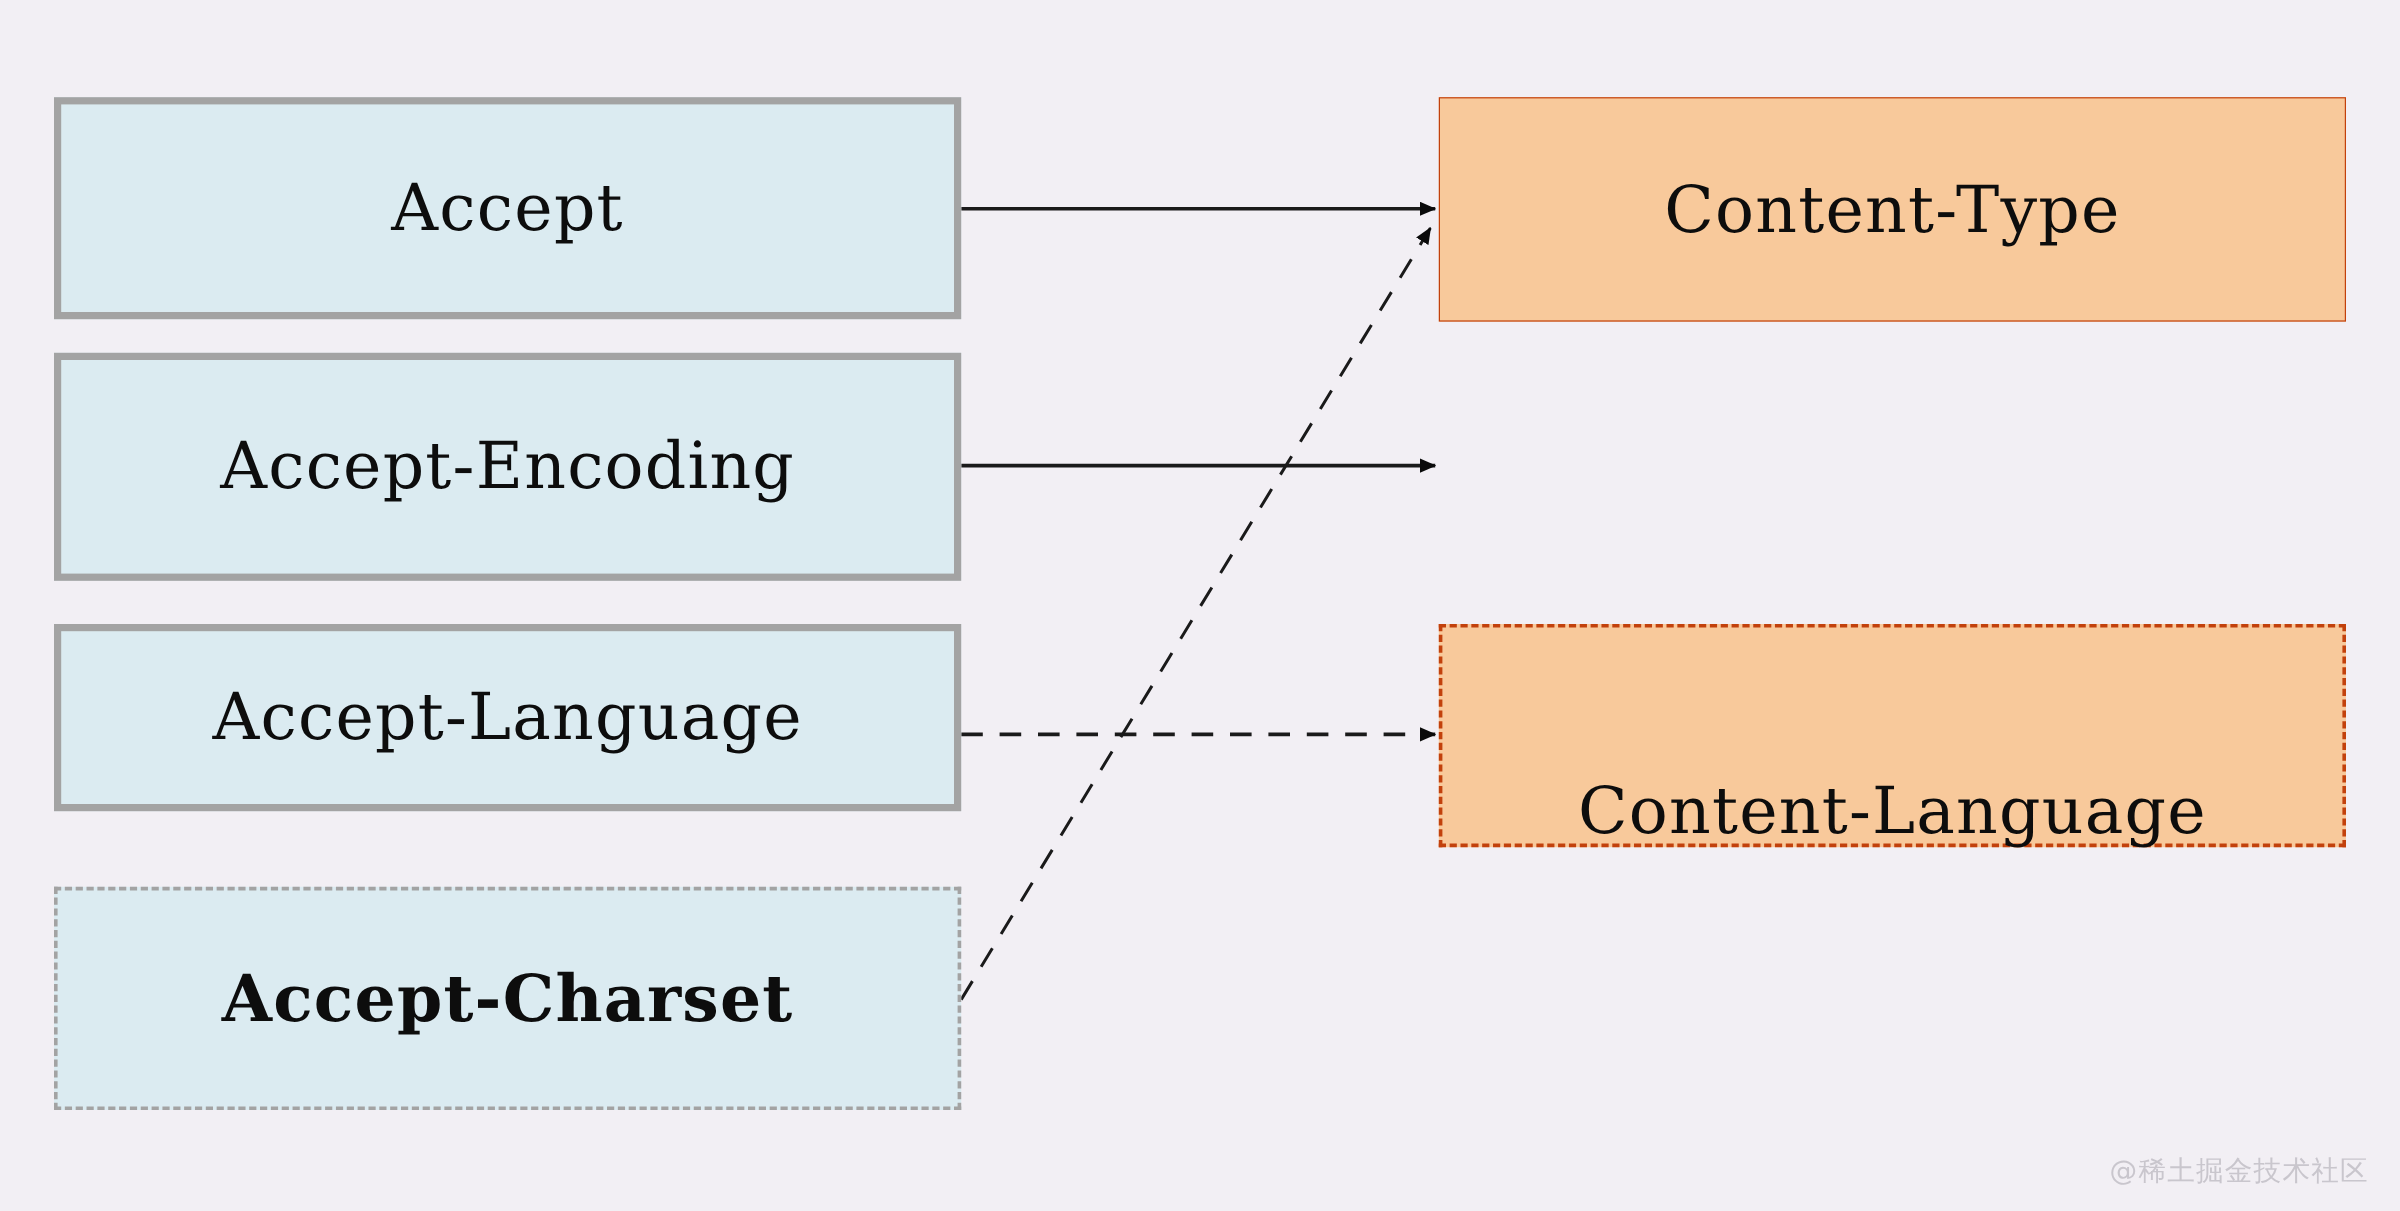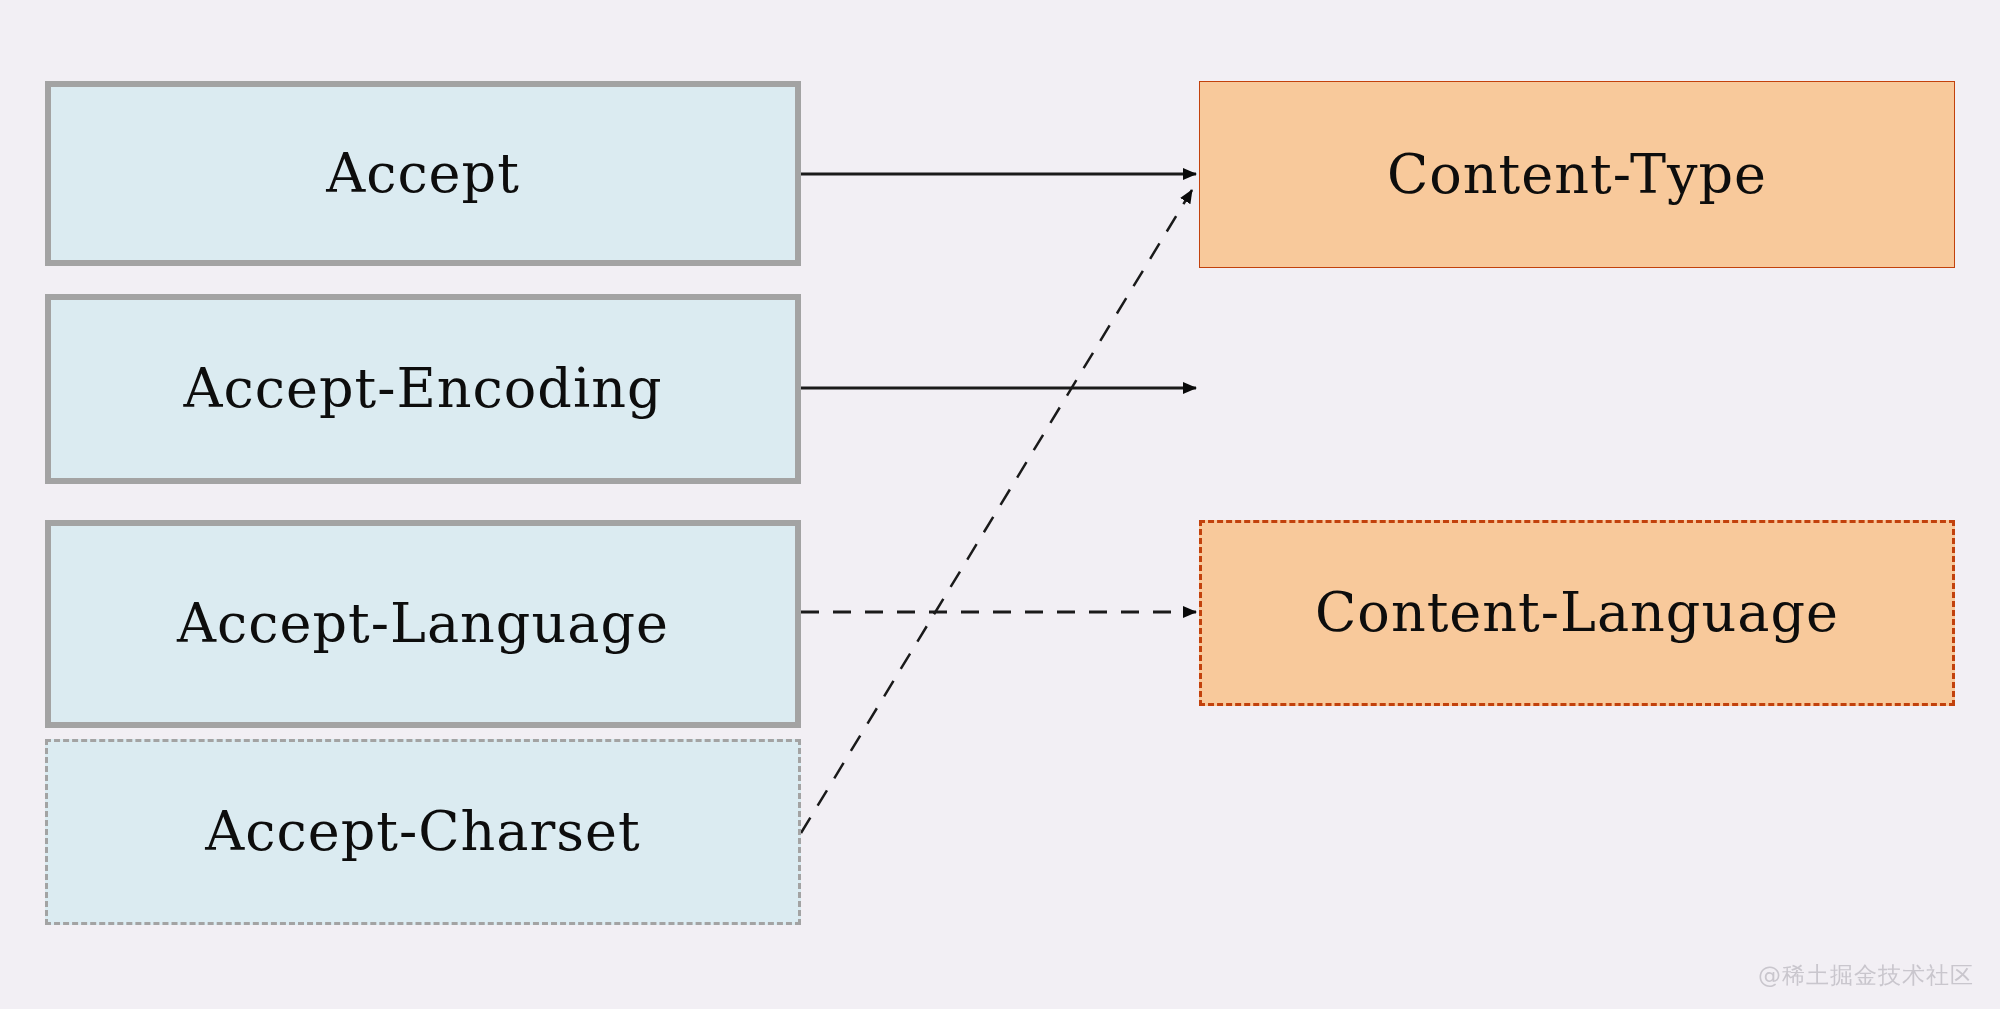--- a/index.html
+++ b/index.html
@@ -32,20 +32,21 @@
     background: #dbebf1;
     border: 6px solid #a3a3a3;
   }
   .node.res {
     background: #f8c99b;
     border: 1px solid #c2410c;
   }
   .node.dashed-req {
     border-style: dashed;
     border-width: 3px;
+    font-weight: bold;
   }
   .node.dashed-res {
     border-style: dashed;
     border-width: 3px;
   }
   .node .label {
     display: block;
     pointer-events: none;
   }
   svg.edges {
@@ -92,32 +93,32 @@
   </svg>
 
   <div class="node req" style="left:45px; top:81px; width:756px; height:185px;">
     <span class="label">Accept</span>
   </div>
 
   <div class="node req" style="left:45px; top:294px; width:756px; height:190px;">
     <span class="label">Accept-Encoding</span>
   </div>
 
-  <div class="node req" style="left:45px; top:520px; width:756px; height:208px;">
+  <div class="node req" style="left:45px; top:520px; width:756px; height:156px;">
     <span class="label">Accept-Language</span>
   </div>
 
   <div class="node req dashed-req" style="left:45px; top:739px; width:756px; height:186px;">
     <span class="label">Accept-Charset</span>
   </div>
 
   <div class="node res" style="left:1199px; top:81px; width:756px; height:187px;">
     <span class="label">Content-Type</span>
   </div>
 
 
-  <div class="node res dashed-res" style="left:1199px; top:520px; width:756px; height:186px;">
+  <div class="node res dashed-res" style="left:1199px; top:520px; width:756px; height:186px;align-items:flex-end;">
     <span class="label">Content-Language</span>
   </div>
 
   <div class="watermark">@稀土掘金技术社区</div>
 
 </div>
 
 </body></html>

